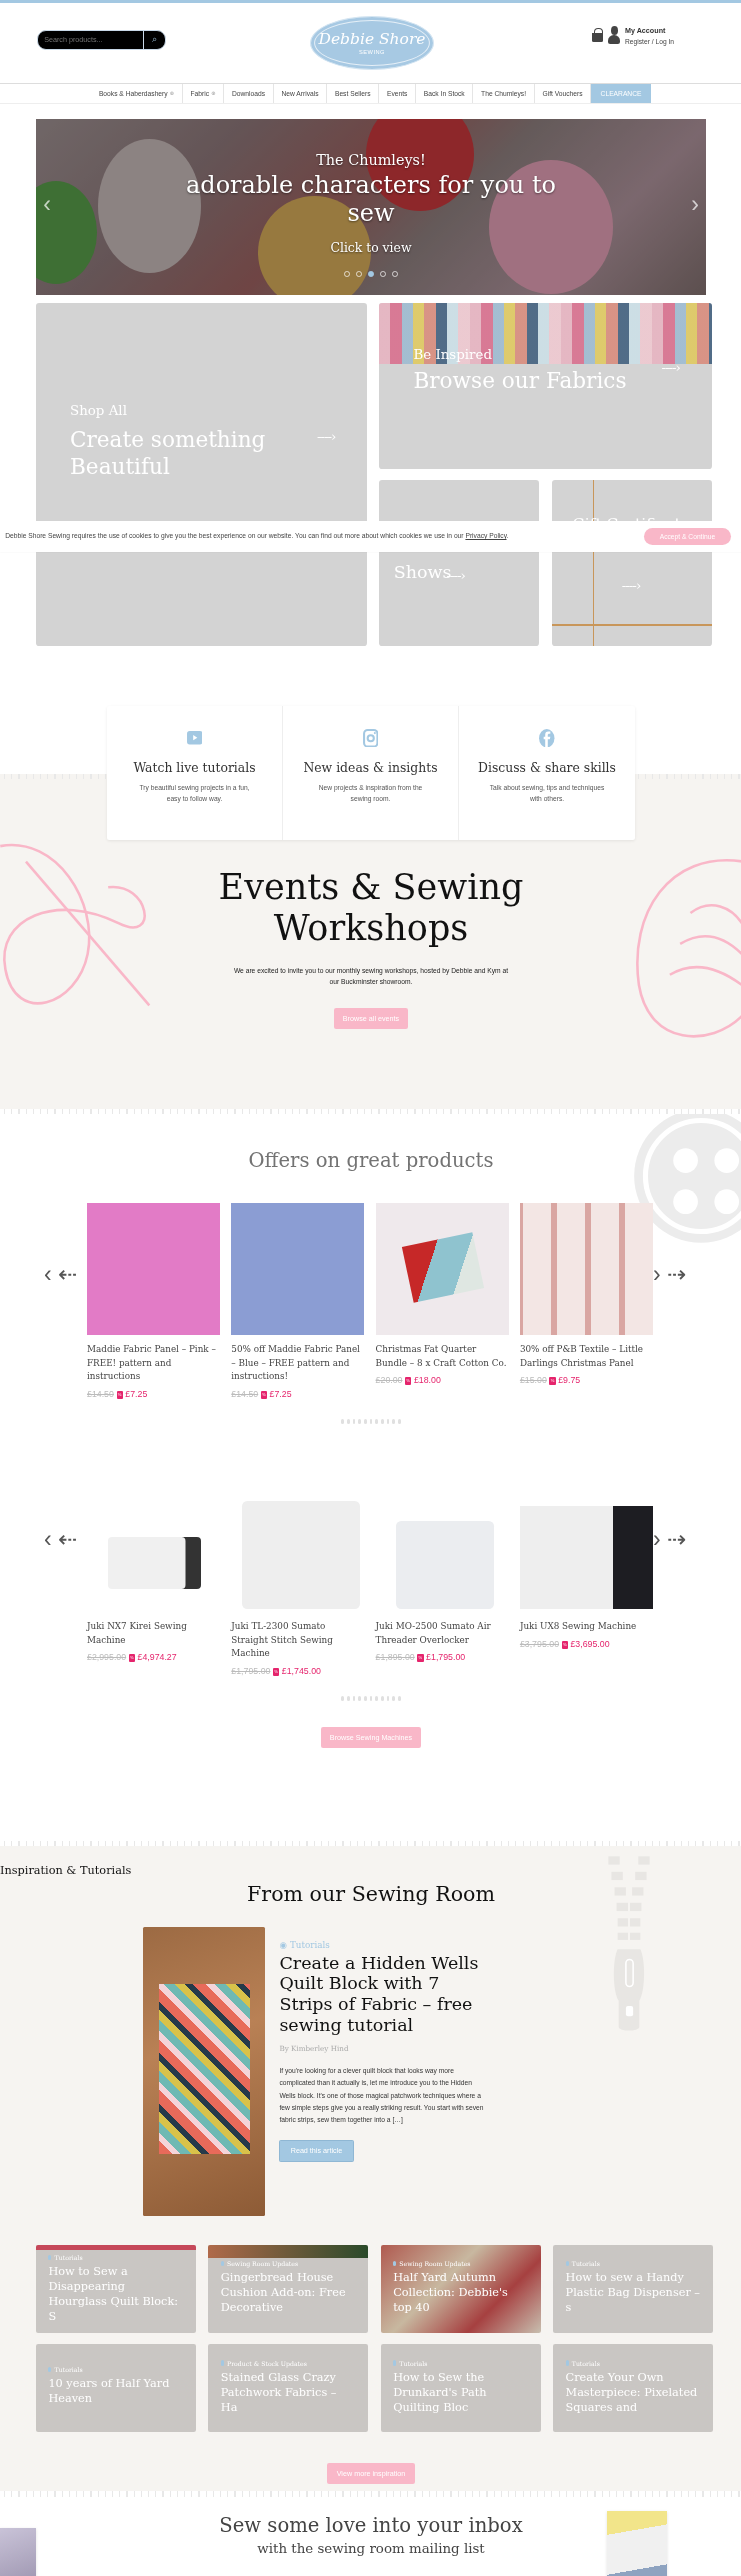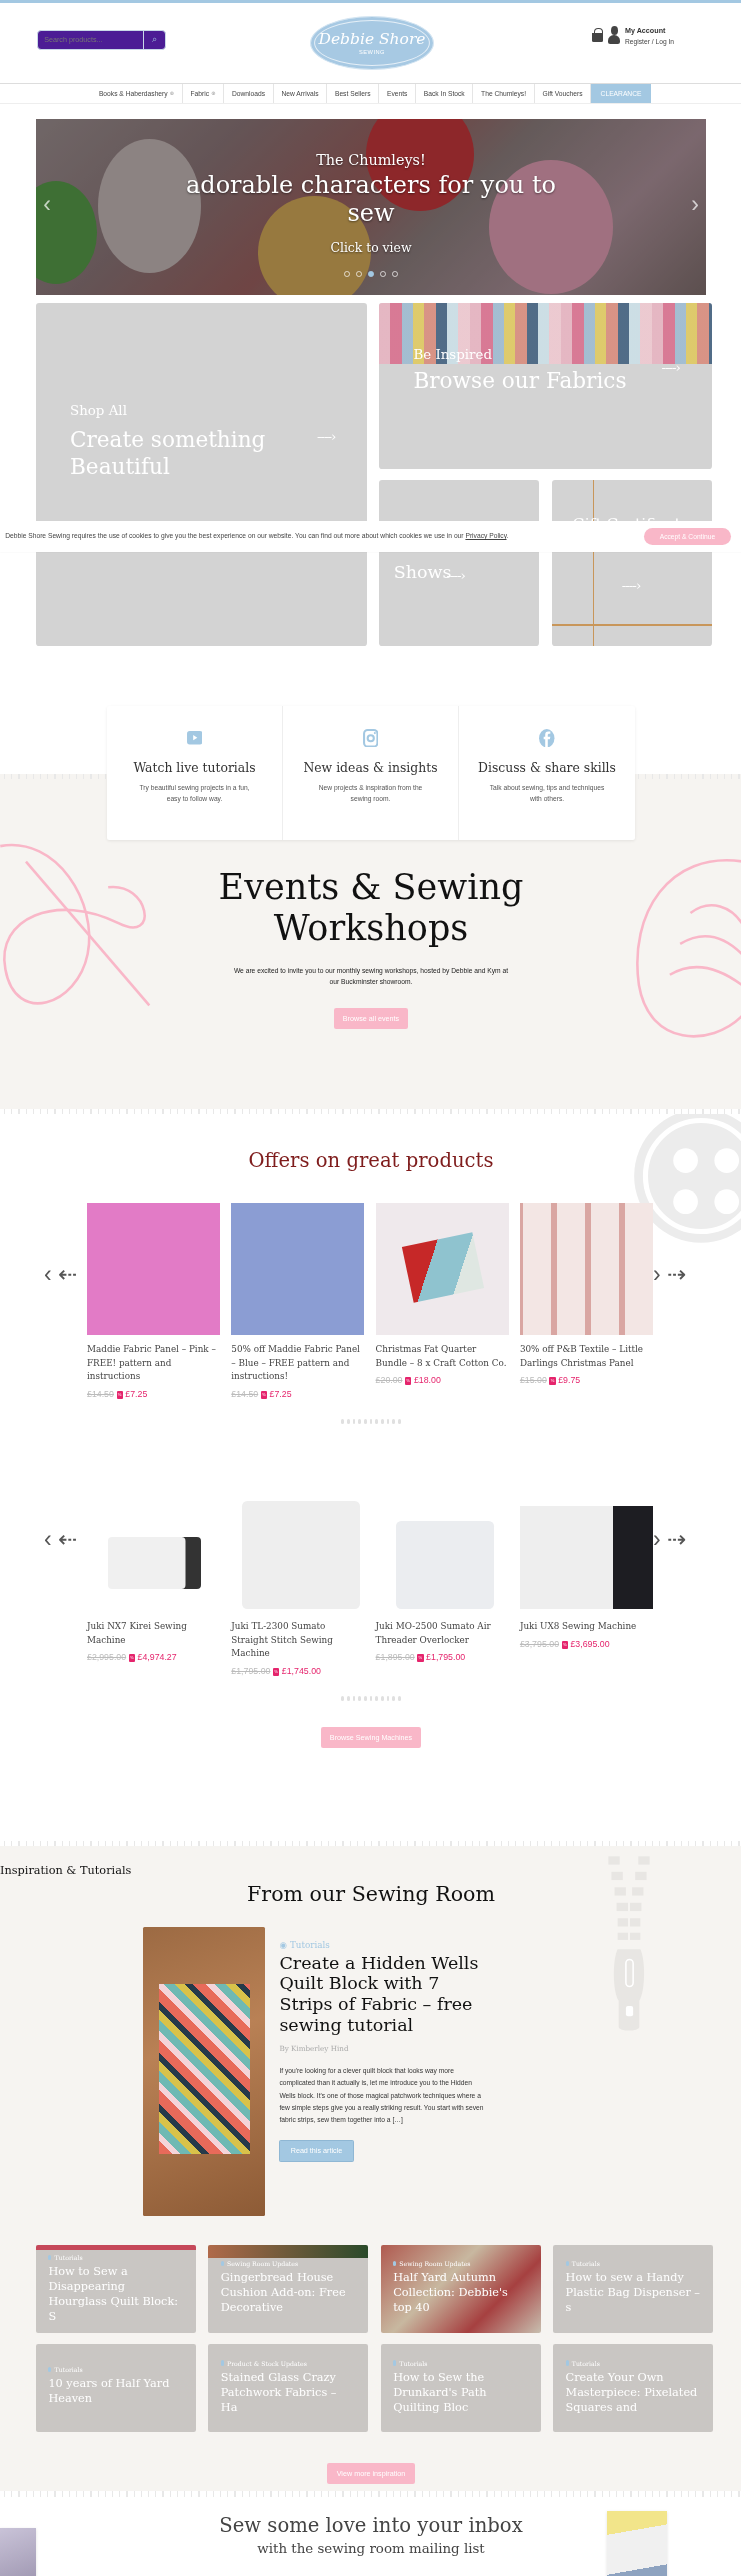--- a/index.html
+++ b/index.html
@@ -1,20 +1,20 @@
 <!DOCTYPE html>
 <html style="font-size:8.2px"><head>
 <meta charset="utf-8">
 <style>
 *{box-sizing:border-box;margin:0;padding:0}
 body{width:742px;background:#fff;font-family:"Liberation Sans",sans-serif;color:#444;position:relative}
 .serif{font-family:"DejaVu Serif","Liberation Serif",serif}
 .topbar{height:2.6px;background:#a3c8e2}
 header.hd{height:67px;position:relative}
-.search{position:absolute;left:37px;top:27px;width:129px;height:20.6px;border:0.5px solid #c9d9e8;border-radius:4px;display:flex;background:#4c1d95}
+.search{position:absolute;left:37px;top:27px;width:129px;height:20.6px;border:0.5px solid #c9d9e8;border-radius:9px;display:flex;background:#000000}
 .search input{flex:1;border:none;padding:0 6.2px;font-size:7.2px;color:#999;font-family:"Liberation Sans",sans-serif;outline:none;background:transparent}
 .search .sbtn{width:25px;border-left:0.5px solid #c9d9e8;display:flex;align-items:center;justify-content:center;color:#a3c8e2;font-size:9.3px}
 .logo{position:absolute;left:310px;top:13px;width:124px;height:54px;border-radius:50%;background:#a7c9e3;border:1.5px solid #d6e6f2;display:flex;flex-direction:column;align-items:center;justify-content:center;box-shadow:inset 0 0 0 3.1px #a7c9e3,inset 0 0 0 4.1px rgba(255,255,255,.7)}
 .logo .l1{font-family:"DejaVu Serif",serif;font-style:italic;color:#fff;font-size:15.5px}
 .logo .l2{color:#fff;font-size:5.7px;letter-spacing:0.5px;margin-top:1px}
 .acct{position:absolute;left:592px;top:23px;display:flex;align-items:center;gap:5.2px}
 .bag{width:11.3px;height:14.4px;position:relative}
 .bag:before{content:"";position:absolute;left:2.1px;top:0;width:7.2px;height:6.2px;border:1.5px solid #444;border-bottom:none;border-radius:4.1px 4.1px 0 0}
 .bag:after{content:"";position:absolute;left:0;top:5.2px;width:11.3px;height:9.3px;background:#444;border-radius:0 0 1.5px 1.5px}
 .user{width:11.3px;height:18.5px;position:relative}
@@ -59,21 +59,21 @@
 .pcard h3{font-size:12.4px;font-weight:normal;color:#333;margin-top:11.3px}
 .pcard p{font-size:6.7px;line-height:11.3px;color:#555;margin:7.2px auto 0;width:124px}
 .wave{height:5.2px;background:repeating-linear-gradient(90deg,transparent 0 4.1px,#e8e8e8 4.1px 5.2px,transparent 5.2px 7.2px)}
 .beige{background:#f6f4f1}
 .events{position:relative;margin-top:-66px;padding-top:93px;height:335px;overflow:hidden}
 .events h2{font-size:35px;line-height:41px;text-align:center;color:#111;font-weight:normal}
 .events p{text-align:center;font-size:6.7px;line-height:11.3px;color:#222;width:278px;margin:15.5px auto 0}
 .btnpink{display:inline-block;background:#f9b7c8;color:#fff;font-size:7.2px;padding:6.2px 9.3px;border-radius:2.1px}
 .center{text-align:center}
 .offers{position:relative;height:325px;overflow:hidden}
-.offers h2{text-align:center;font-size:19.6px;font-weight:normal;color:#7f1d1d;padding-top:35px}
+.offers h2{text-align:center;font-size:19.6px;font-weight:normal;color:#737373;padding-top:35px}
 .carousel{position:relative;margin:31px 0 0}
 .prow{display:flex;gap:11.3px;margin-left:87px;width:569px}
 .prod{width:133px}
 .prod .img{height:132px;position:relative}
 .prod .nm{font-size:8.8px;line-height:13.4px;color:#444;margin-top:8.2px}
 .prod .pr{margin-top:5.2px;font-size:8.8px}
 .prod .old{color:#bbb;text-decoration:line-through}
 .prod .tag{display:inline-block;width:6.2px;height:7.7px;background:#e5246c;color:#fff;font-size:4.1px;text-align:center;line-height:7.7px;border-radius:1px;margin:0 2.6px;vertical-align:1px}
 .prod .new{color:#e5246c}
 .carr{position:absolute;top:58px;font-size:23px;color:#555;font-weight:lighter}

